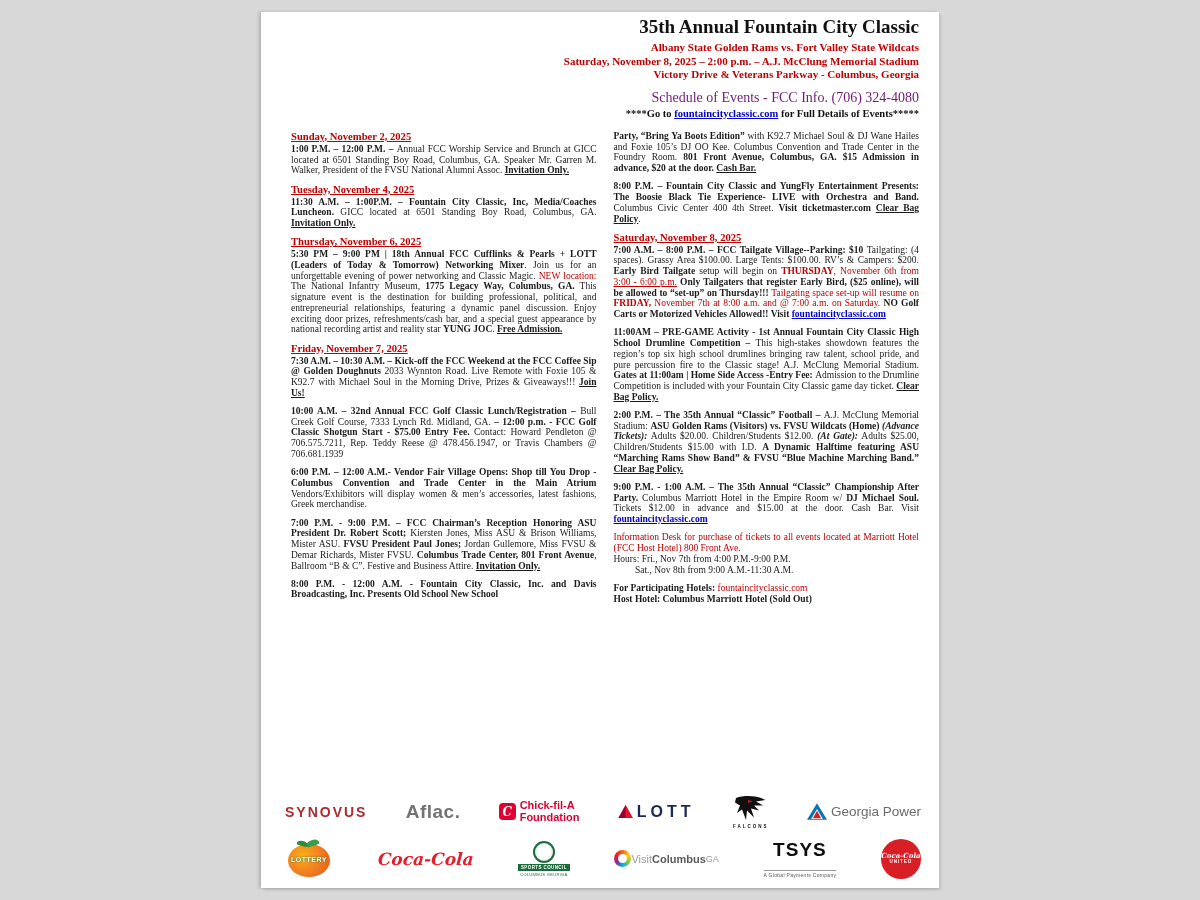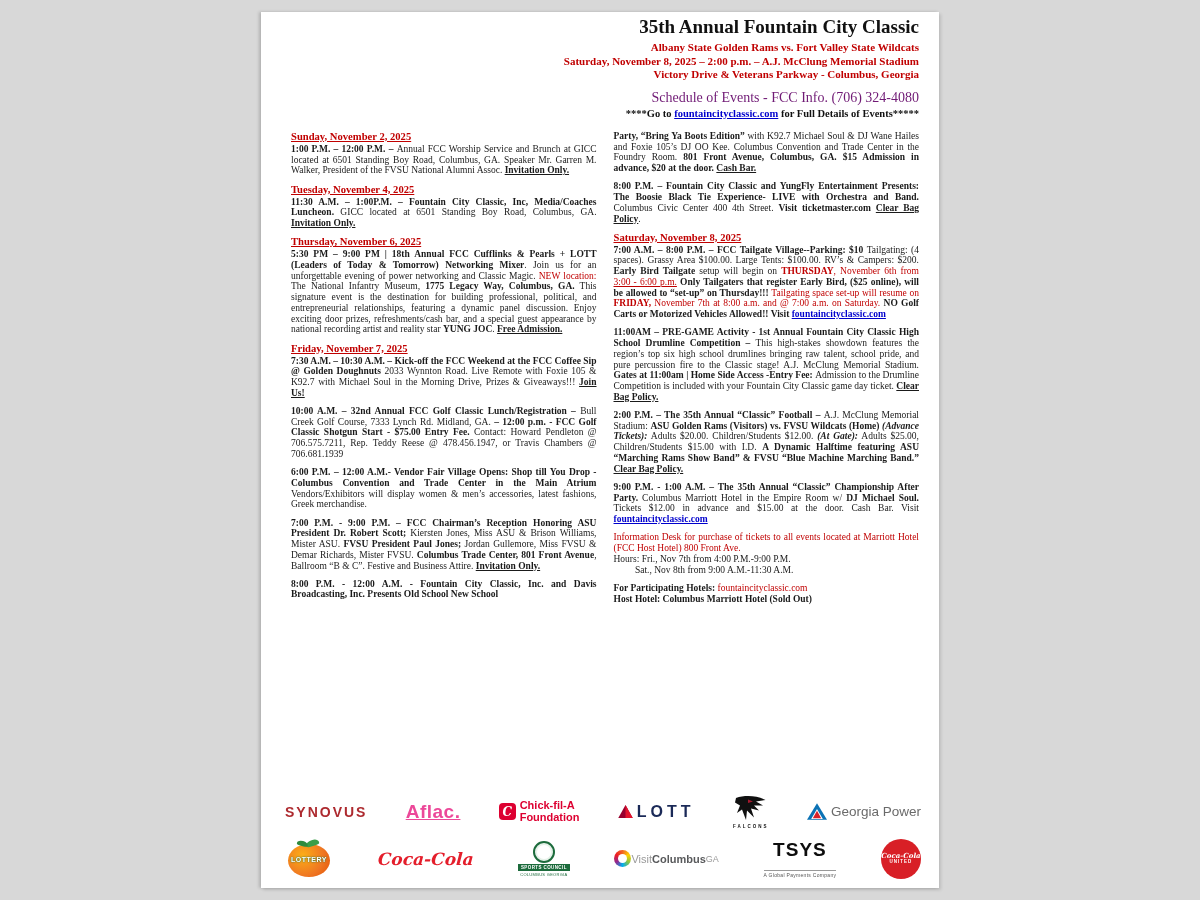--- a/index.html
+++ b/index.html
@@ -25,21 +25,21 @@
   .para{margin:0 0 7.5px;}
   span.b{font-weight:bold;}
   span.u{text-decoration:underline;}
   span.r{color:#c00000;}
   span.i{font-style:italic;}
   
   .sponsors{position:absolute;left:24px;right:18px;bottom:6px;font-family:"Liberation Sans",sans-serif;}
   .srow{display:flex;align-items:center;justify-content:space-between;height:47px;}
   .lg{display:flex;align-items:center;gap:4px;}
   .synovus{color:#ad2a2f;font-weight:bold;font-size:14px;letter-spacing:2px;}
-  .aflac{color:#ec4899;font-weight:bold;font-size:19px;letter-spacing:.5px;text-decoration:underline;}
+  .aflac{color:#737373;font-weight:bold;font-size:19px;letter-spacing:.5px;}
   .cfa{gap:4px;}
   .cfa-icon{width:17px;height:17px;background:#dd0031;color:#fff;border-radius:4px;
             font-family:"DejaVu Serif",serif;font-style:italic;font-weight:bold;font-size:12px;
             display:flex;align-items:center;justify-content:center;}
   .cfa-text{color:#dd0031;font-weight:bold;font-size:11px;line-height:1.05;text-align:left;}
   .delta-text{color:#1a2957;font-weight:bold;font-size:16px;letter-spacing:4px;}
   .falcons{flex-direction:column;gap:0;}
   .falcons-text{color:#111;font-weight:bold;font-size:4.5px;letter-spacing:2px;}
   .gp-text{color:#6a6a6a;font-size:13.5px;font-weight:500;}
   

